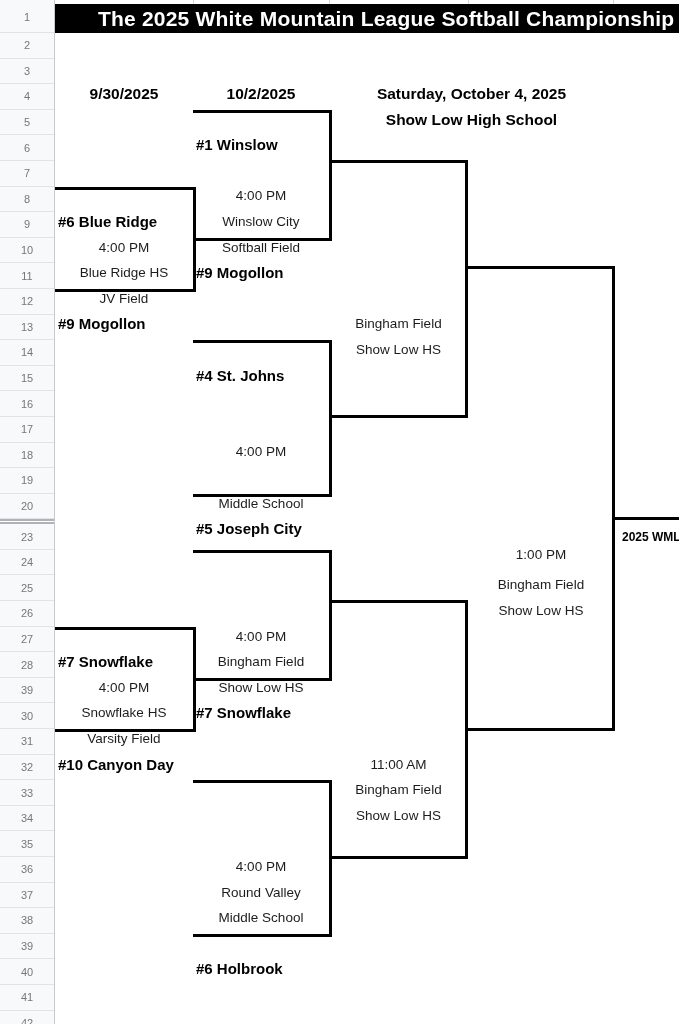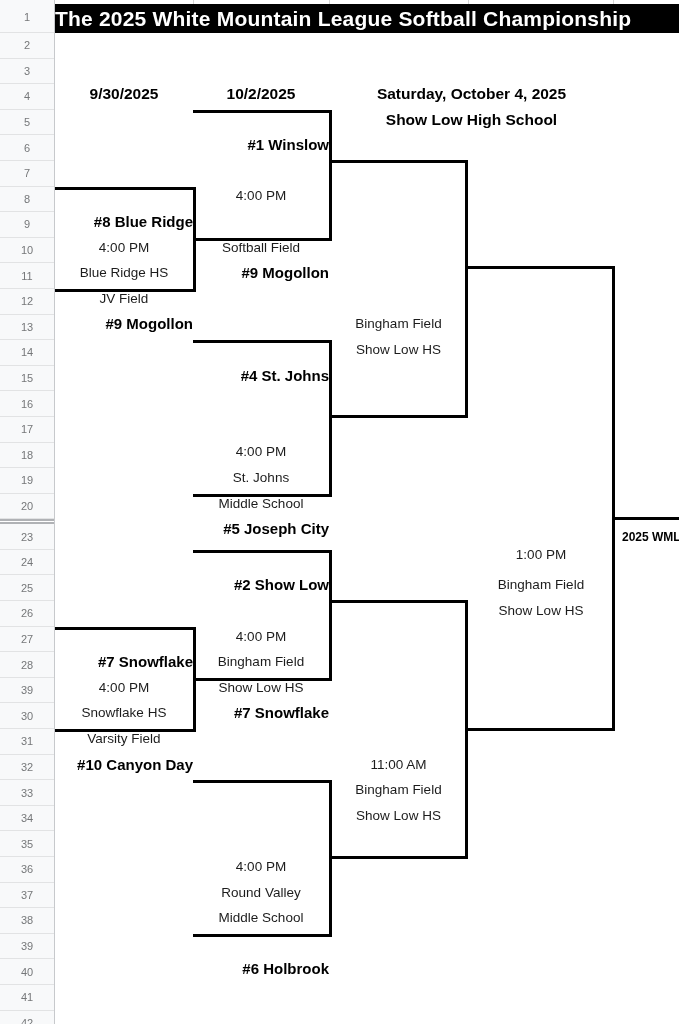--- a/index.html
+++ b/index.html
@@ -16,28 +16,28 @@
   .rh-cell.first{height:31px;}
   .rh-divider{height:5px;box-sizing:border-box;background:#fff;
               border-top:2px solid #b0b2b5;border-bottom:2px solid #b0b2b5;}
 
   
   .tick{position:absolute;top:0;height:4px;width:1px;background:#d5d5d5;}
 
   
   .title-bar{position:absolute;left:55px;top:4px;width:624px;height:29px;background:#000;
              overflow:hidden;white-space:nowrap;}
-  .title-bar span{display:inline-block;line-height:29px;color:#fff;
+  .title-bar span{display:inline-block;padding-left:43px;line-height:29px;color:#fff;
                   font-weight:bold;font-size:21px;letter-spacing:0.2px;}
 
   
   .cell{position:absolute;height:26px;line-height:26px;font-size:13.5px;color:#1c1c1c;
         text-align:center;white-space:nowrap;margin-top:48px;}
   .cell.hdr{font-weight:bold;font-size:15.5px;color:#000;}
-  .cell.seed{font-weight:bold;font-size:15px;color:#000;text-align:right;padding-left:3px;box-sizing:border-box;}
+  .cell.seed{font-weight:bold;font-size:15px;color:#000;text-align:left;padding-left:3px;box-sizing:border-box;}
   .colA{left:55px;width:138px;}
   .colB{left:193px;width:136px;}
   .colC{left:329px;width:139px;}
   .colD{left:468px;width:146px;}
 
   
   .gbox{position:absolute;box-sizing:border-box;border:3px solid #000;border-left:none;}
 
   
   .hline,.vline{position:absolute;background:#000;}
@@ -107,48 +107,47 @@
 
   <div class="title-bar">
     <span>The 2025 White Mountain League Softball Championship</span>
   </div>
 
   <div class="cell hdr colA" style="top:33px">9/30/2025</div>
   <div class="cell hdr colB" style="top:33px">10/2/2025</div>
   <div class="cell hdr" style="left:329px;width:285px;top:33px">Saturday, October 4, 2025</div>
   <div class="cell hdr" style="left:329px;width:285px;top:58.6px">Show Low High School</div>
 
-  <div class="cell seed colA" style="top:161px">#8 Blue Ridge</div>
+  <div class="cell seed colA" style="top:161px">#6 Blue Ridge</div>
   <div class="gbox" style="left:55px;top:186.6px;width:141px;height:105.4px"></div>
   <div class="cell colA" style="top:186.6px">4:00 PM</div>
   <div class="cell colA" style="top:212.2px">Blue Ridge HS</div>
   <div class="cell colA" style="top:237.8px">JV Field</div>
   <div class="cell seed colA" style="top:263.4px">#9 Mogollon</div>
 
   <div class="cell seed colB" style="top:84.2px">#1 Winslow</div>
   <div class="gbox" style="left:193px;top:109.8px;width:139px;height:131px"></div>
   <div class="cell colB" style="top:135.4px">4:00 PM</div>
+  <div class="cell colB" style="top:161px">Winslow City</div>
   <div class="cell colB" style="top:186.6px">Softball Field</div>
   <div class="cell seed colB" style="top:212.2px">#9 Mogollon</div>
 
   <div class="cell seed colB" style="top:314.6px">#4 St. Johns</div>
   <div class="gbox" style="left:193px;top:340.2px;width:139px;height:156.6px"></div>
   <div class="cell colB" style="top:391.4px">4:00 PM</div>
-  <div class="cell colB" style="top:417px">St. Johns</div>
   <div class="cell colB" style="top:442.6px">Middle School</div>
   <div class="cell seed colB" style="top:468.2px">#5 Joseph City</div>
 
   <div class="cell seed colA" style="top:601.2px">#7 Snowflake</div>
   <div class="gbox" style="left:55px;top:626.8px;width:141px;height:105.4px"></div>
   <div class="cell colA" style="top:626.8px">4:00 PM</div>
   <div class="cell colA" style="top:652.4px">Snowflake HS</div>
   <div class="cell colA" style="top:678px">Varsity Field</div>
   <div class="cell seed colA" style="top:703.6px">#10 Canyon Day</div>
 
-  <div class="cell seed colB" style="top:524.4px">#2 Show Low</div>
   <div class="gbox" style="left:193px;top:550px;width:139px;height:131px"></div>
   <div class="cell colB" style="top:575.6px">4:00 PM</div>
   <div class="cell colB" style="top:601.2px">Bingham Field</div>
   <div class="cell colB" style="top:626.8px">Show Low HS</div>
   <div class="cell seed colB" style="top:652.4px">#7 Snowflake</div>
 
   <div class="gbox" style="left:193px;top:780.4px;width:139px;height:156.6px"></div>
   <div class="cell colB" style="top:806px">4:00 PM</div>
   <div class="cell colB" style="top:831.6px">Round Valley</div>
   <div class="cell colB" style="top:857.2px">Middle School</div>

